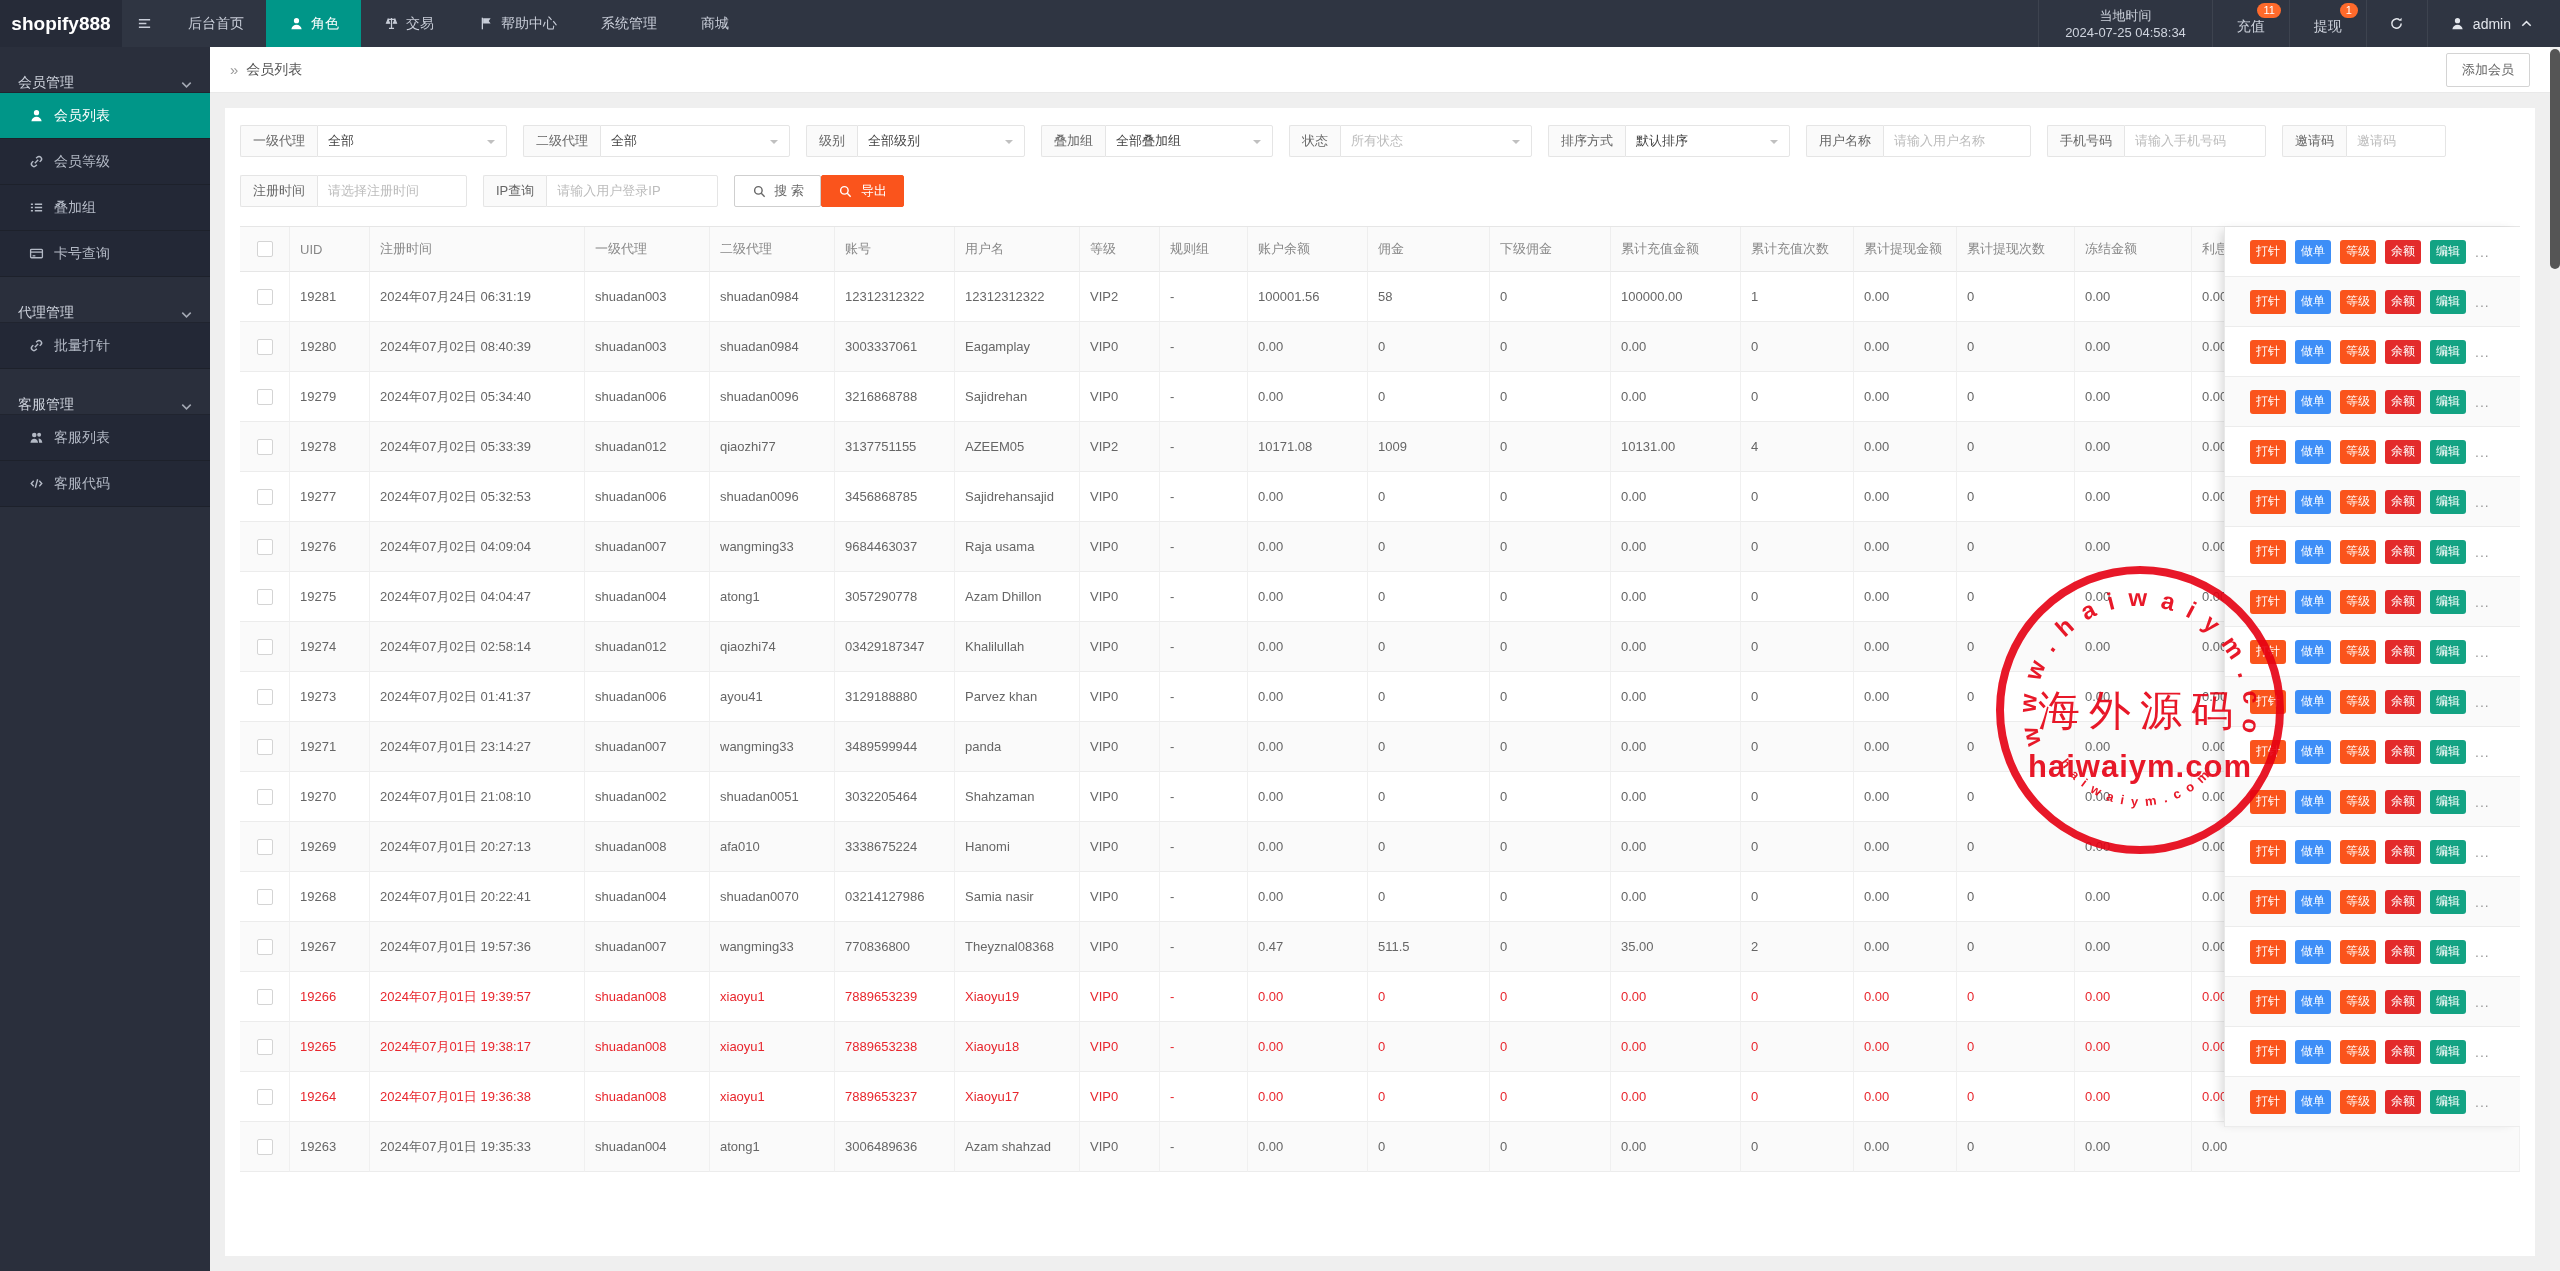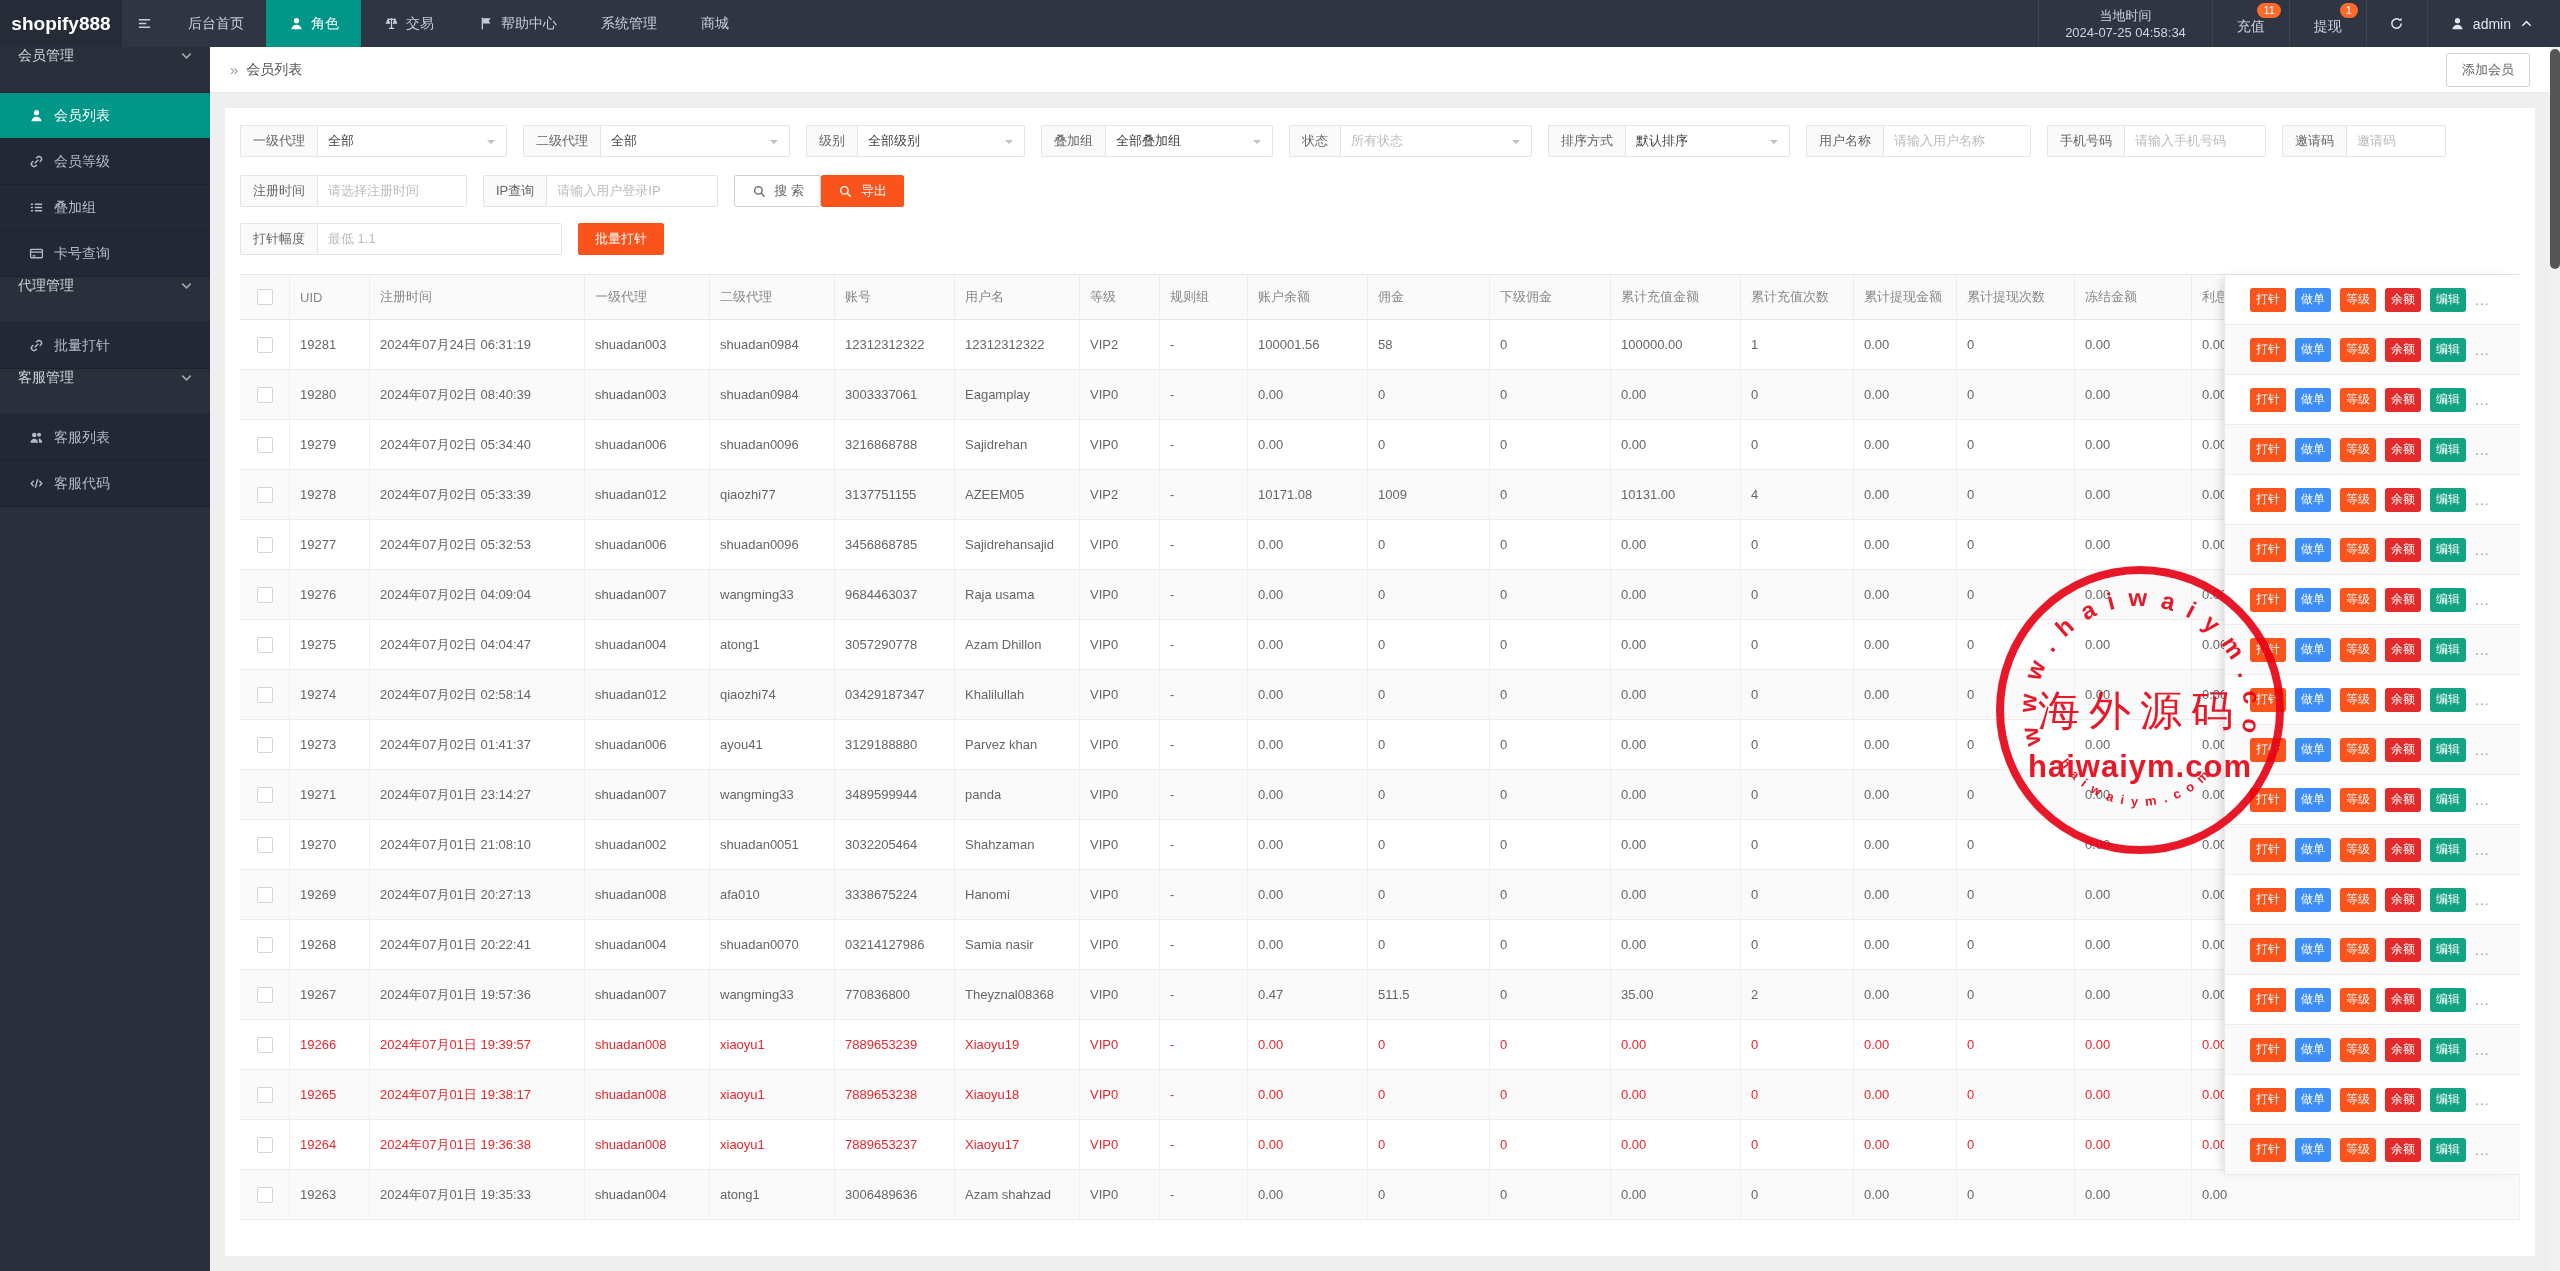--- a/index.html
+++ b/index.html
@@ -15,21 +15,21 @@
   .nav-item.active{background:var(--teal);color:#fff;}
   .nav-right{display:flex;align-items:stretch;flex:0 0 auto;}
   .nav-time{display:flex;flex-direction:column;justify-content:center;align-items:center;color:#cfd4de;font-size:13px;line-height:17px;padding:0 26px;border-left:1px solid rgba(255,255,255,.07);}
   .nav-stat{position:relative;display:flex;align-items:center;color:#cfd4de;font-size:14px;padding:6px 24px 0 24px;border-left:1px solid rgba(255,255,255,.07);cursor:pointer;}
   .nav-badge{position:absolute;top:3px;right:8px;background:var(--badge);color:#fff;font-size:11px;line-height:15px;padding:0 6px;border-radius:9px;}
   .nav-refresh{display:flex;align-items:center;padding:0 22px;color:#e3e6ec;border-left:1px solid rgba(255,255,255,.07);cursor:pointer;}
   .nav-admin{display:flex;align-items:center;gap:7px;color:#e3e6ec;font-size:14px;padding:0 26px 0 22px;border-left:1px solid rgba(255,255,255,.07);cursor:pointer;}
 
   
   .sidebar{position:absolute;top:47px;left:0;bottom:0;width:210px;background:var(--sidebar);z-index:15;}
-  .sb-group{height:45px;display:flex;align-items:flex-start;justify-content:space-between;padding:0 16px 0 18px;color:#cdd2dc;font-size:14px;border-bottom:1px solid #20242f;cursor:pointer;}
+  .sb-group{height:45px;display:flex;align-items:flex-end;justify-content:space-between;padding:0 16px 0 18px;color:#cdd2dc;font-size:14px;border-bottom:1px solid #20242f;cursor:pointer;}
   .sb-item{height:45px;display:flex;align-items:center;gap:10px;padding:0 16px 0 28px;color:#b4bac6;font-size:14px;background:var(--sidebar-sub);border-bottom:1px solid #1d212b;cursor:pointer;}
   .sb-item.active{background:var(--teal);color:#fff;}
   .sb-chev{opacity:.75;}
 
   
   .icn{display:inline-flex;width:16px;height:16px;align-items:center;justify-content:center;flex:0 0 auto;}
   .icn svg{width:15px;height:15px;display:block;}
   .caret{width:10px;height:10px;position:absolute;right:10px;top:11px;color:#c0c0c0;}
   .caret svg{width:10px;height:10px;}
 
@@ -395,31 +395,20 @@
             <button class="btn btn-orange">
               <span class="icn">
                 <svg viewBox="0 0 16 16" fill="none" stroke="currentColor" stroke-width="1.5">
                   <circle cx="6.8" cy="6.8" r="4"></circle>
                   <path d="M9.9 9.9l3.6 3.6"></path>
                 </svg>
               </span>
               <span>导出</span>
             </button>
           </div>
-        <div class="frow frow3" id="filter-row3">
-            <div class="fgroup">
-              <div class="flabel">打针幅度</div>
-              <div class="ffield finput" style="width: 245px;">
-                <span class="fph">最低 1.1</span>
-              </div>
-            </div>
-            <button class="btn btn-orange">
-              <span>批量打针</span>
-            </button>
-          </div>
         <div class="table-wrap" id="table-wrap">
           <table class="grid" id="grid">
             <colgroup id="grid-cols">
                 <col style="width: 50px;">
                 <col style="width: 80px;">
                 <col style="width: 215px;">
                 <col style="width: 125px;">
                 <col style="width: 125px;">
                 <col style="width: 120px;">
                 <col style="width: 125px;">

